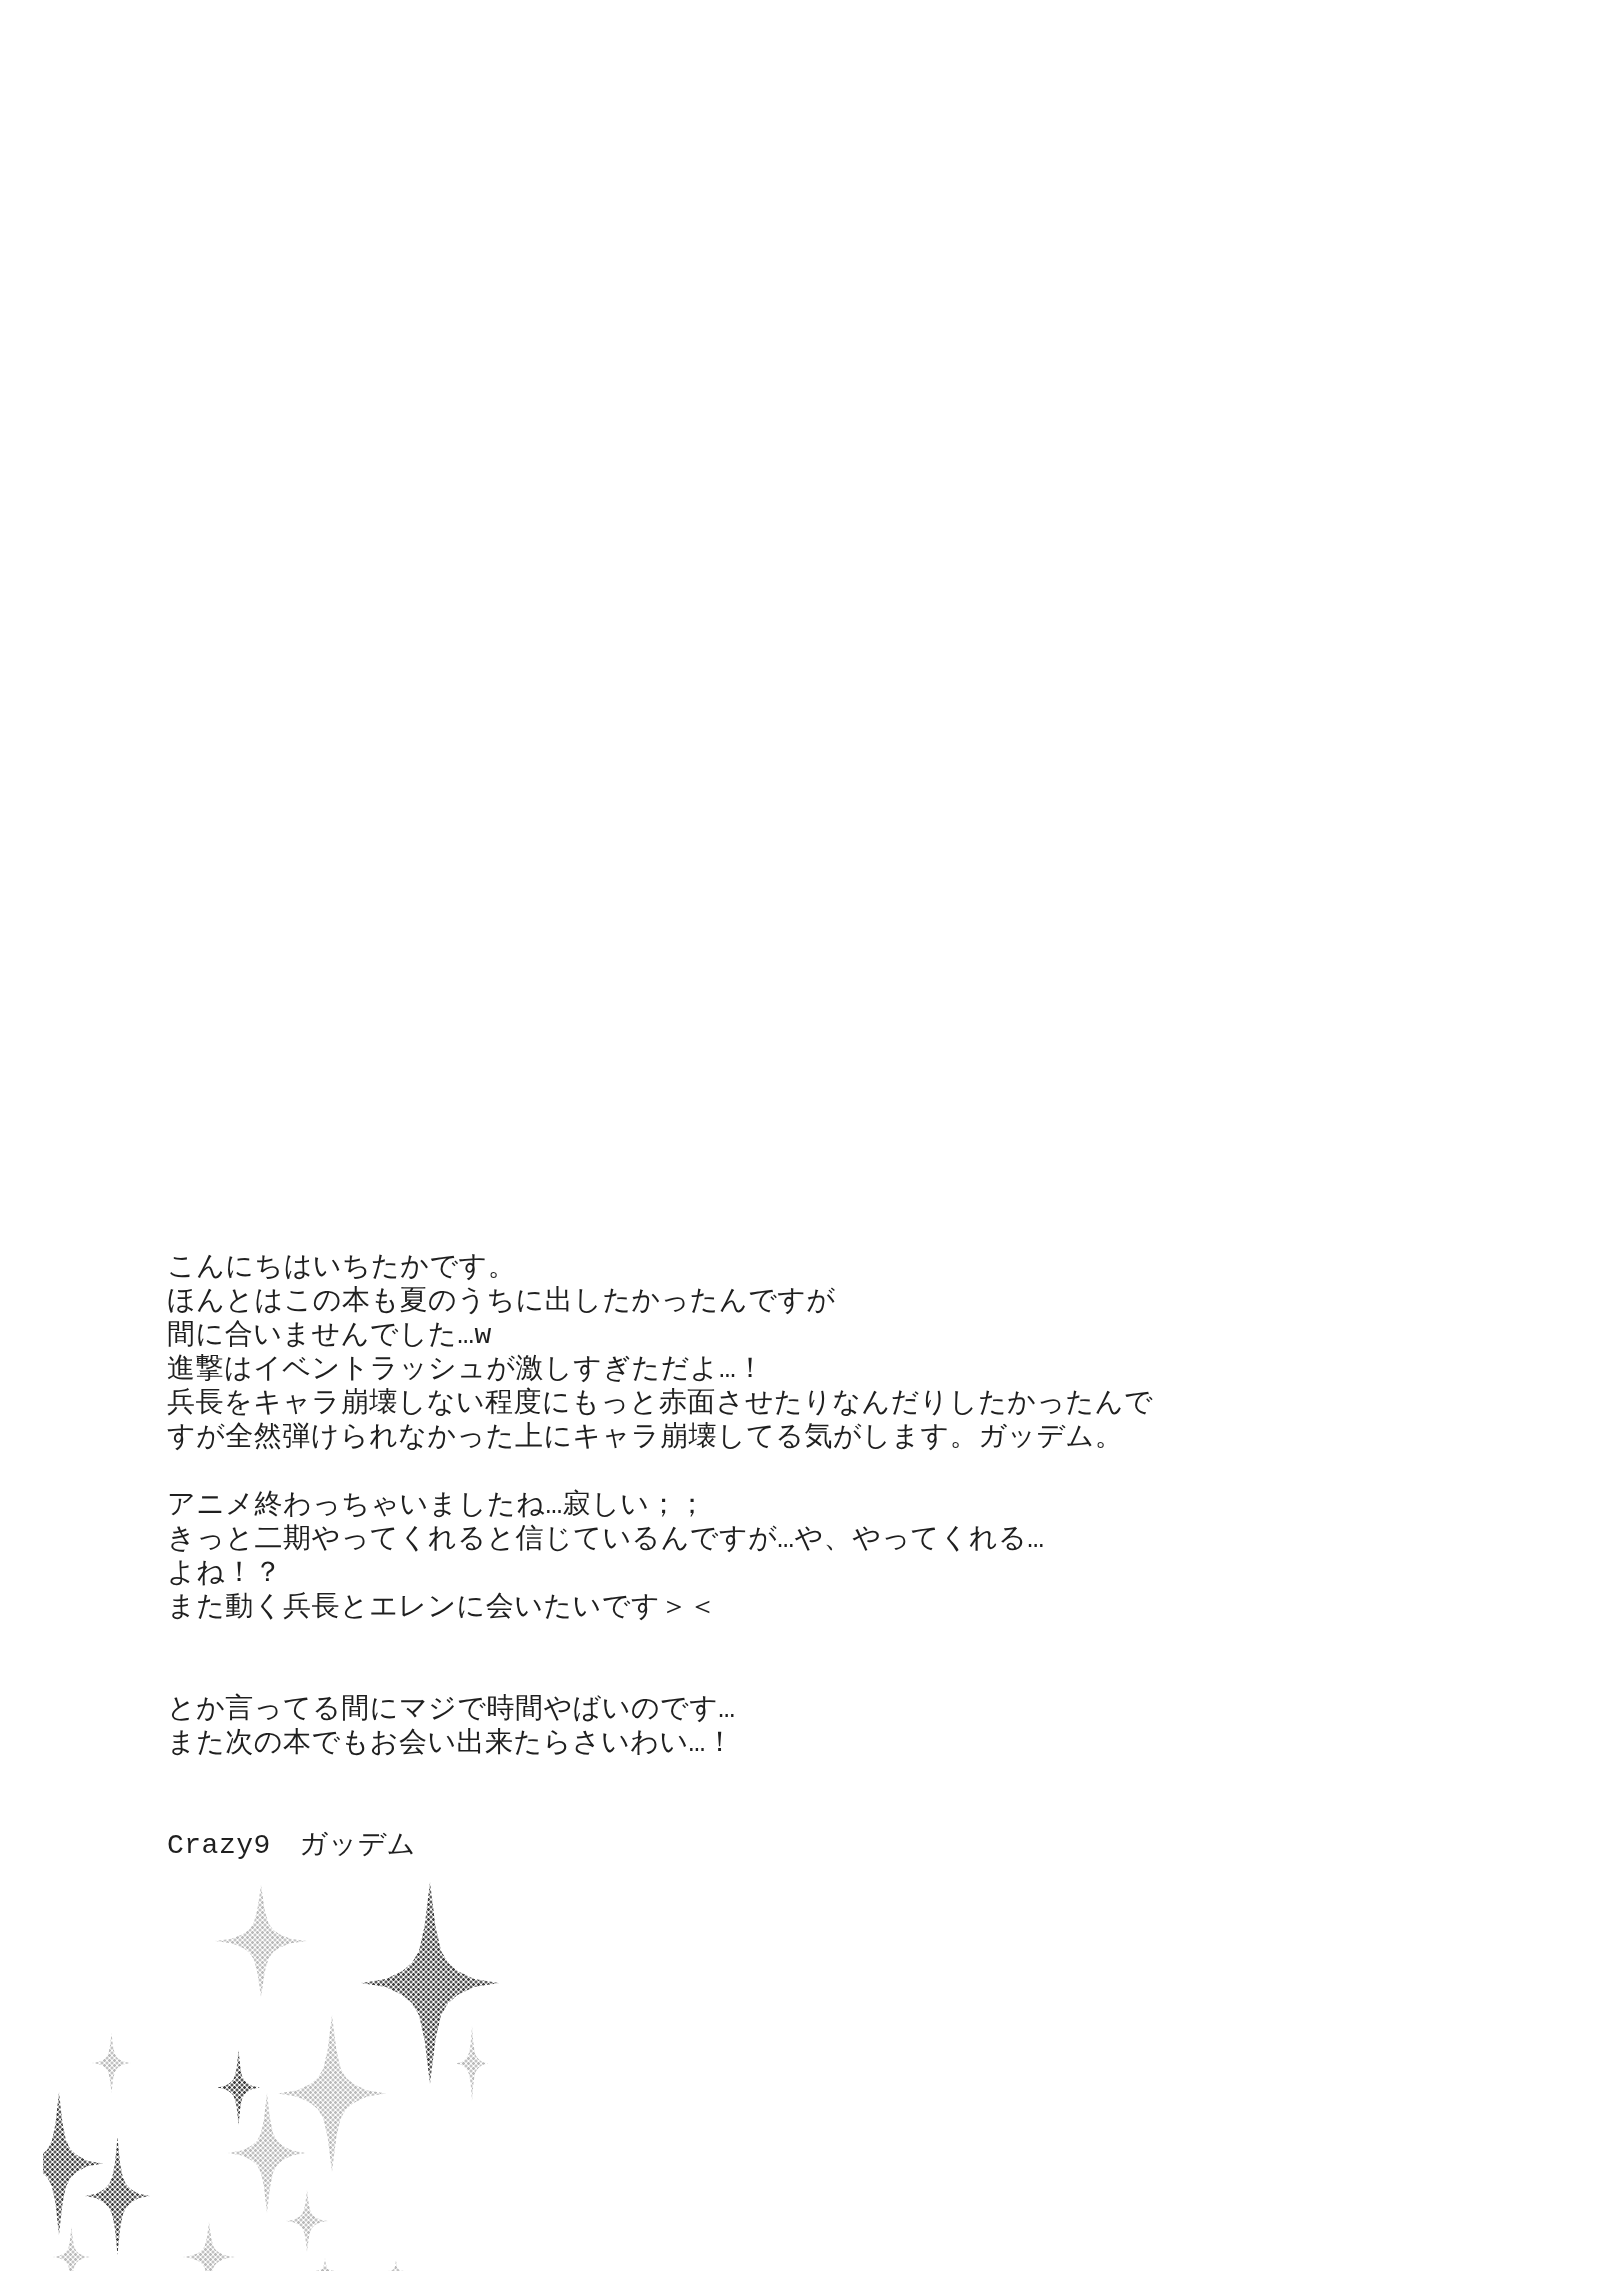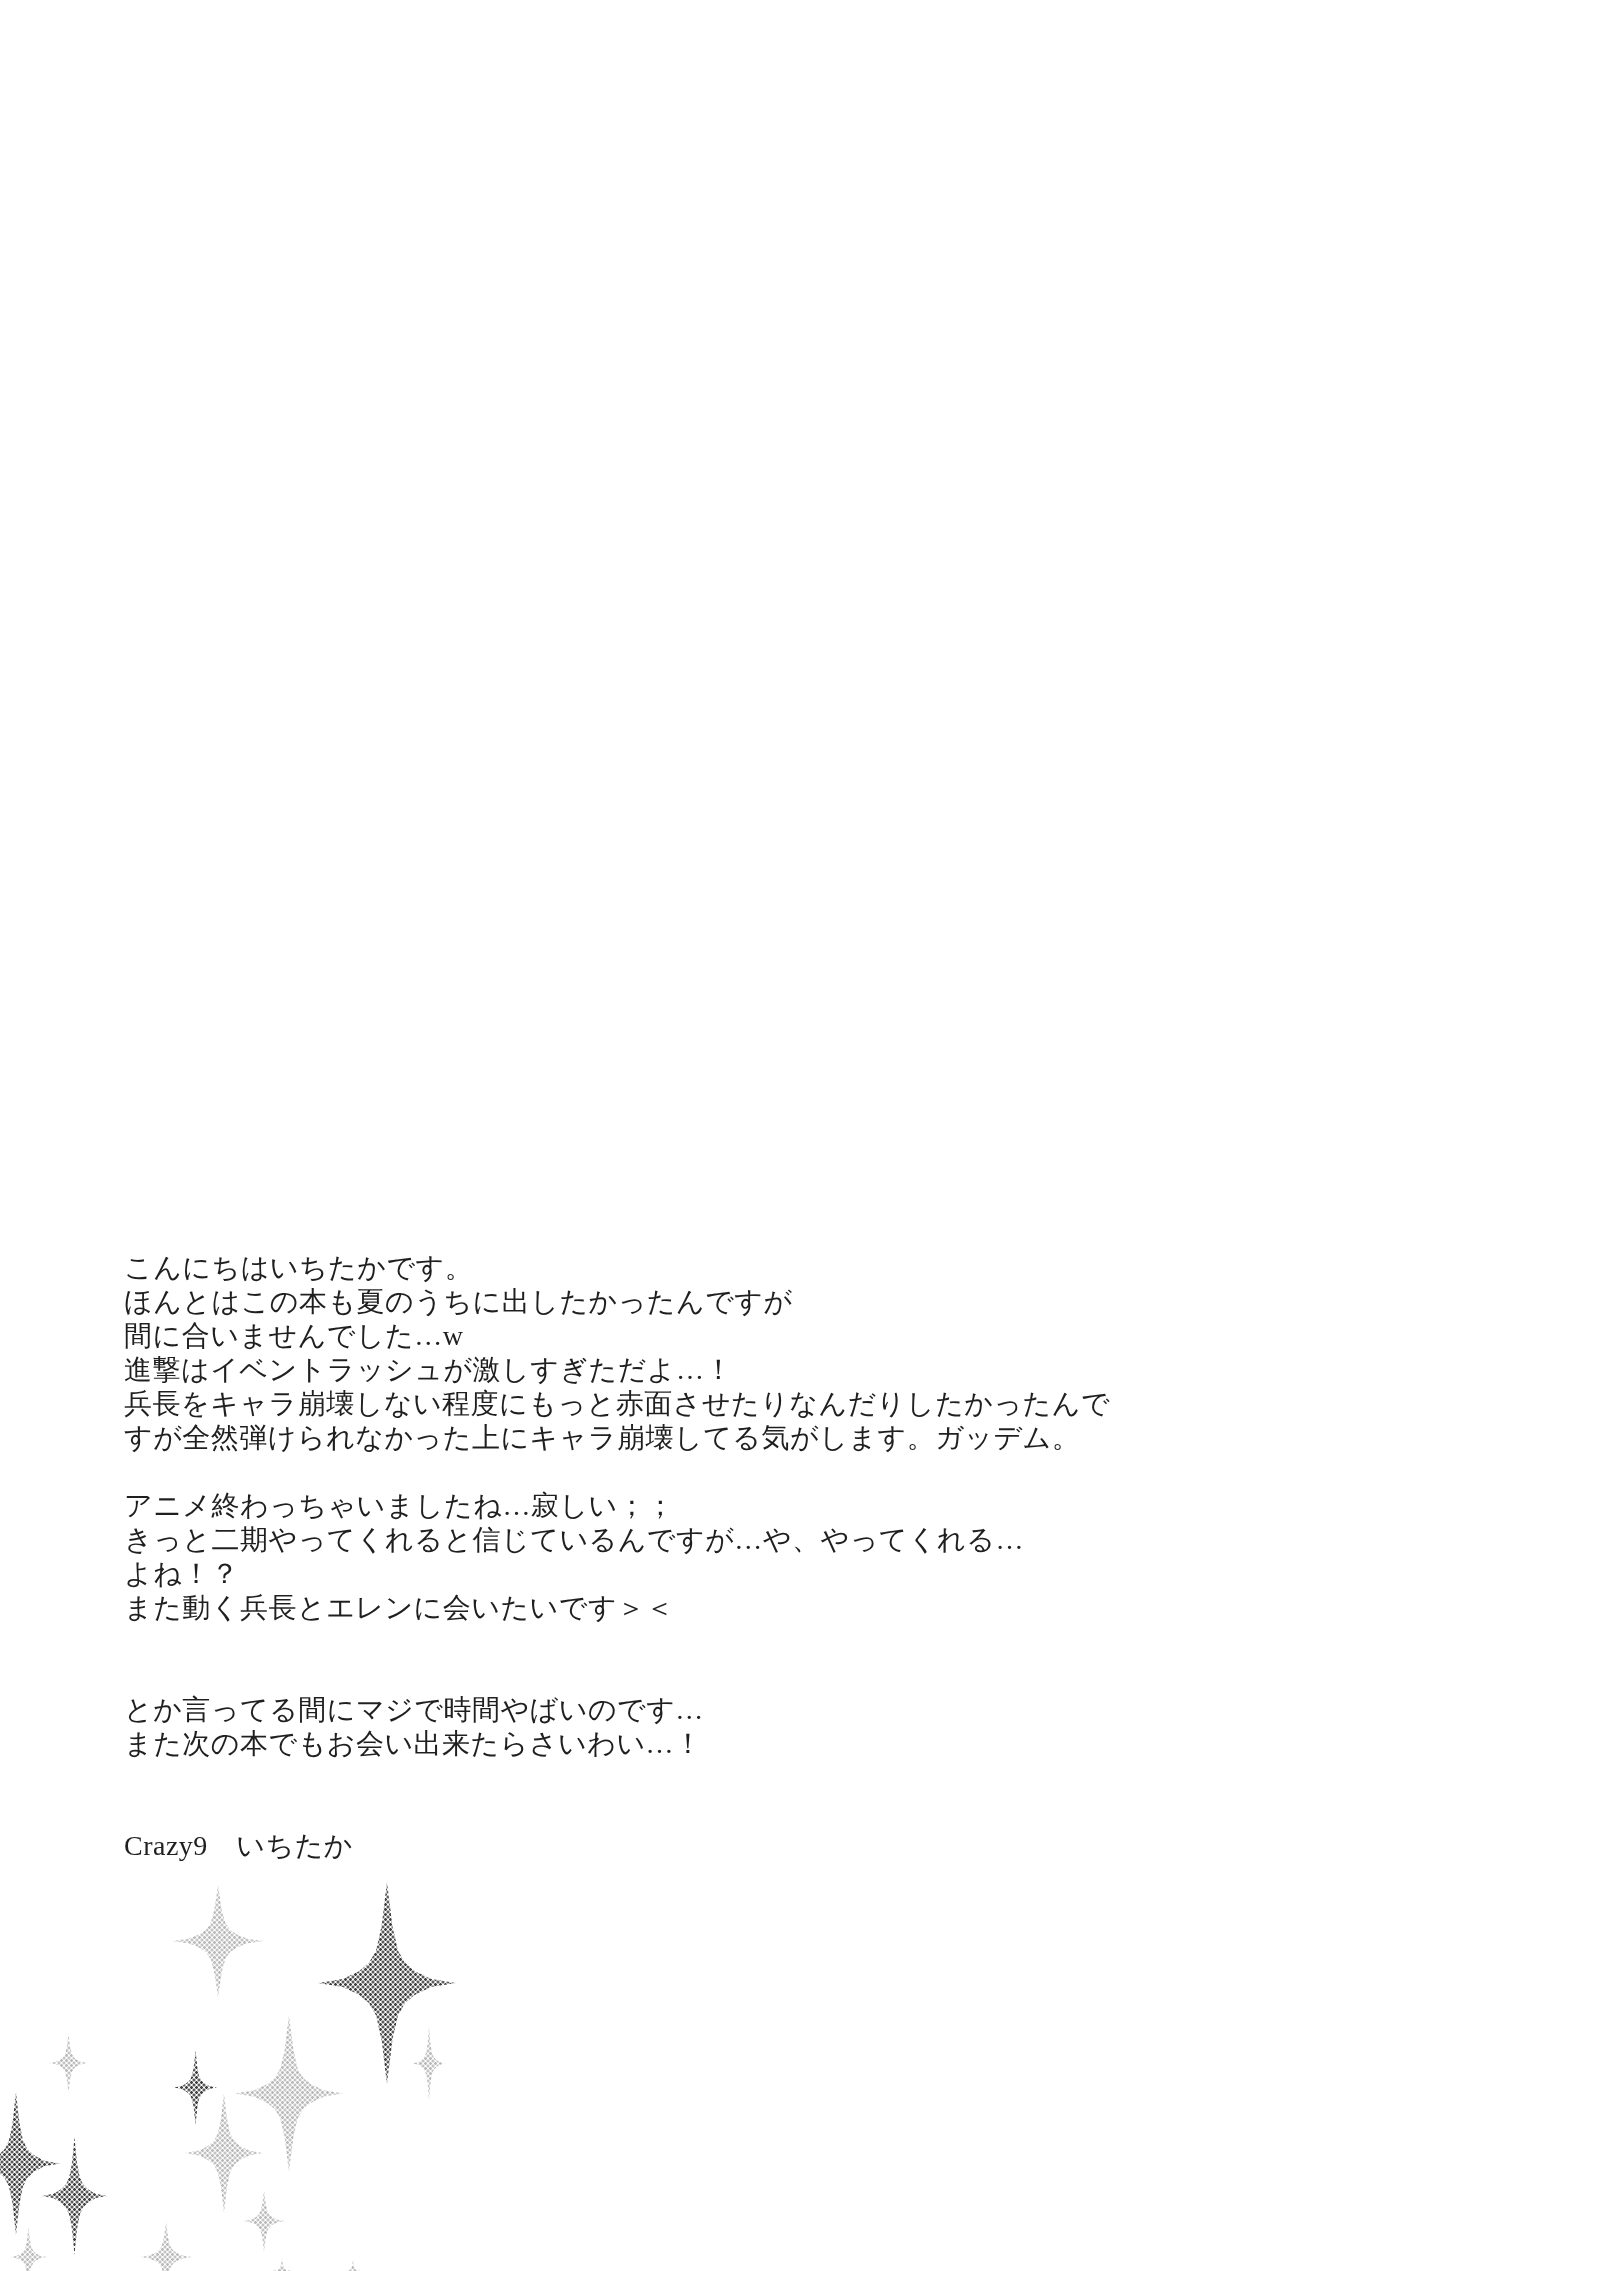--- a/index.html
+++ b/index.html
@@ -6,21 +6,22 @@
     margin: 0;
     padding: 0;
     background: #ffffff;
   }
   .page {
     position: relative;
     width: 1372px;
     height: 2271px;
     background: #ffffff;
     overflow: hidden;
-    font-family: Liberation Serif, serif;
+    font-family: Liberation Mono, monospace;
+    margin-left: 43px;
   }
   .afterword-text {
     position: absolute;
     left: 124px;
     top: 1251px;
     width: 1100px;
     font-size: 28px;
     line-height: 34px;
     color: #1f1f1f;
     white-space: pre-line;
@@ -77,21 +78,21 @@
 
 アニメ終わっちゃいましたね…寂しい；；
 きっと二期やってくれると信じているんですが…や、やってくれる…
 よね！？
 また動く兵長とエレンに会いたいです＞＜
 
 
 とか言ってる間にマジで時間やばいのです…
 また次の本でもお会い出来たらさいわい…！</div>
 
-  <div class="credit-line">Crazy9　いちたか</div>
+  <div class="credit-line">Crazy9　ガッデム</div>
 
   <div class="sparkle-field" id="sparkle-field">
       <div class="sparkle light" style="left: 172px; top: 1885px; width: 92px; height: 112px;"></div>
       <div class="sparkle dark" style="left: 318px; top: 1882px; width: 138px; height: 202px;"></div>
       <div class="sparkle light" style="left: 413px; top: 2026px; width: 32px; height: 75px;"></div>
       <div class="sparkle light" style="left: 49px; top: 2033px; width: 39px; height: 60px;"></div>
       <div class="sparkle dark" style="left: 174px; top: 2050px; width: 43px; height: 75px;"></div>
       <div class="sparkle light" style="left: 235px; top: 2015px; width: 108px; height: 157px;"></div>
       <div class="sparkle dark" style="left: -28px; top: 2092px; width: 88px; height: 143px;"></div>
       <div class="sparkle dark" style="left: 42px; top: 2137px; width: 65px; height: 118px;"></div>

